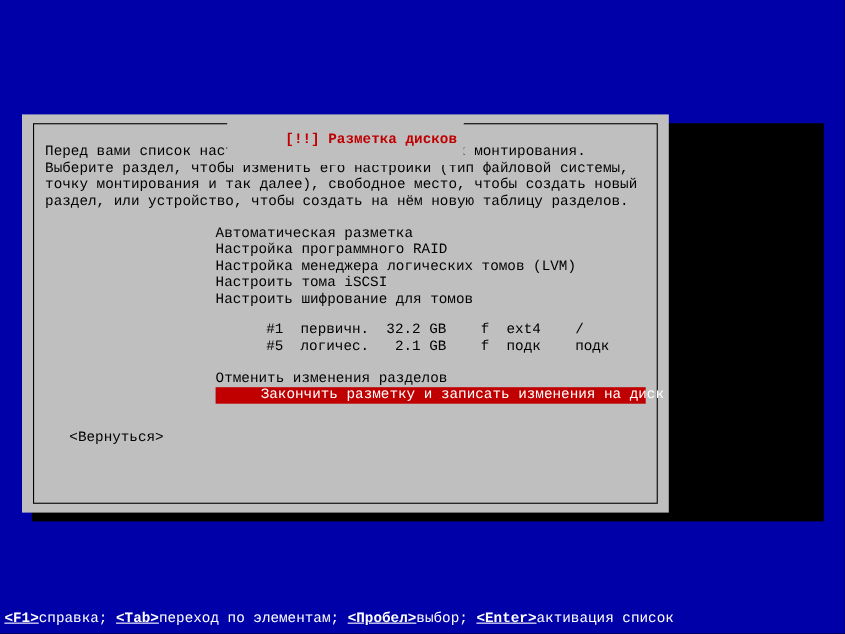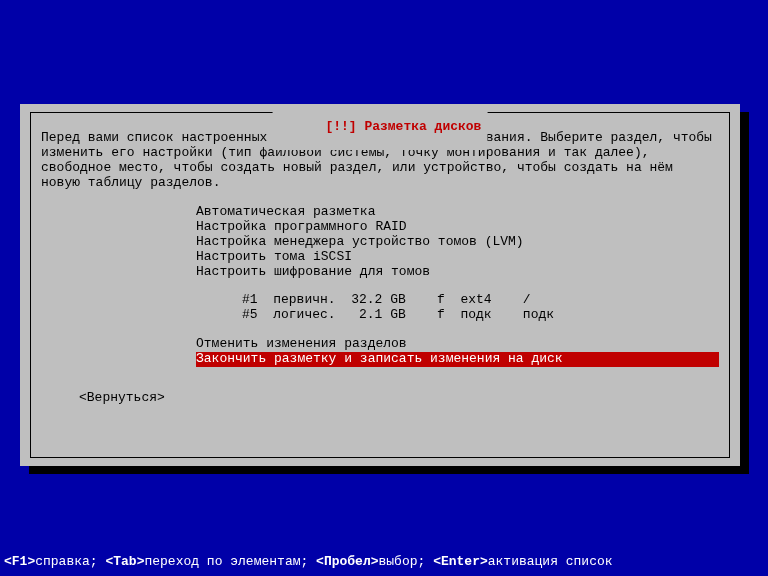--- a/index.html
+++ b/index.html
@@ -14,21 +14,21 @@
   }
   .shadow {
     position: absolute;
     top: 112px; left: 29px;
     width: 720px; height: 362px;
     background: #000;
   }
   .dialog {
     position: absolute;
     top: 104px; left: 20px;
-    width: 720px; height: 362px;
+    width: 588px; height: 362px;
     background: #bfbfbf;
     padding: 8px 10px;
   }
   .frame {
     border: 1px solid #000;
     width: 100%; height: 100%;
     position: relative;
     padding: 18px 10px 10px 10px;
   }
   .title {
@@ -38,54 +38,54 @@
     background: #bfbfbf;
     padding: 0 6px;
     color: #c00000;
     font-weight: bold;
     white-space: pre;
   }
   .intro { white-space: pre-wrap; color: #000; margin-bottom: 14px; }
   .menu { margin-left: 155px; }
   .menu .item { white-space: pre; cursor: pointer; }
   .menu .sub { white-space: pre; margin-left: 46px; cursor: pointer; }
-  .menu .selected { background: #c00000; color: #fff; }
+  .menu .selected { background: #c00000; color: #fff; padding-left: 41px; }
   .spacer { height: 14px; }
   .back {
     margin-top: 24px;
-    margin-left: 38px;
+    margin-left: 22px;
     white-space: pre;
     cursor: pointer;
   }
   .footer {
     position: absolute;
     bottom: 6px; left: 4px;
     color: #fff;
     white-space: pre;
     font-size: 13px;
   }
-  .footer .k { font-weight: bold; }
+  .footer .k { font-weight: bold; text-decoration: underline; }
 </style>
 </head>
 <body>
 
 <div class="shadow"></div>
 
 <div class="dialog">
   <div class="frame">
     <div class="title">
       <span>[!!] Разметка дисков</span>
     </div>
 
     <div class="intro">Перед вами список настроенных разделов и их точек монтирования. Выберите раздел, чтобы изменить его настройки (тип файловой системы, точку монтирования и так далее), свободное место, чтобы создать новый раздел, или устройство, чтобы создать на нём новую таблицу разделов.</div>
 
     <div class="menu">
       <div class="item">Автоматическая разметка</div>
       <div class="item">Настройка программного RAID</div>
-      <div class="item">Настройка менеджера устройство томов (LVM)</div>
+      <div class="item">Настройка менеджера логических томов (LVM)</div>
       <div class="item">Настроить тома iSCSI</div>
       <div class="item">Настроить шифрование для томов</div>
       <div class="spacer"></div>
       <div class="sub">#1  первичн.  32.2 GB    f  ext4    /</div>
       <div class="sub">#5  логичес.   2.1 GB    f  подк    подк</div>
       <div class="spacer"></div>
       <div class="item">Отменить изменения разделов</div>
       <div class="item selected">Закончить разметку и записать изменения на диск</div>
     </div>
 

